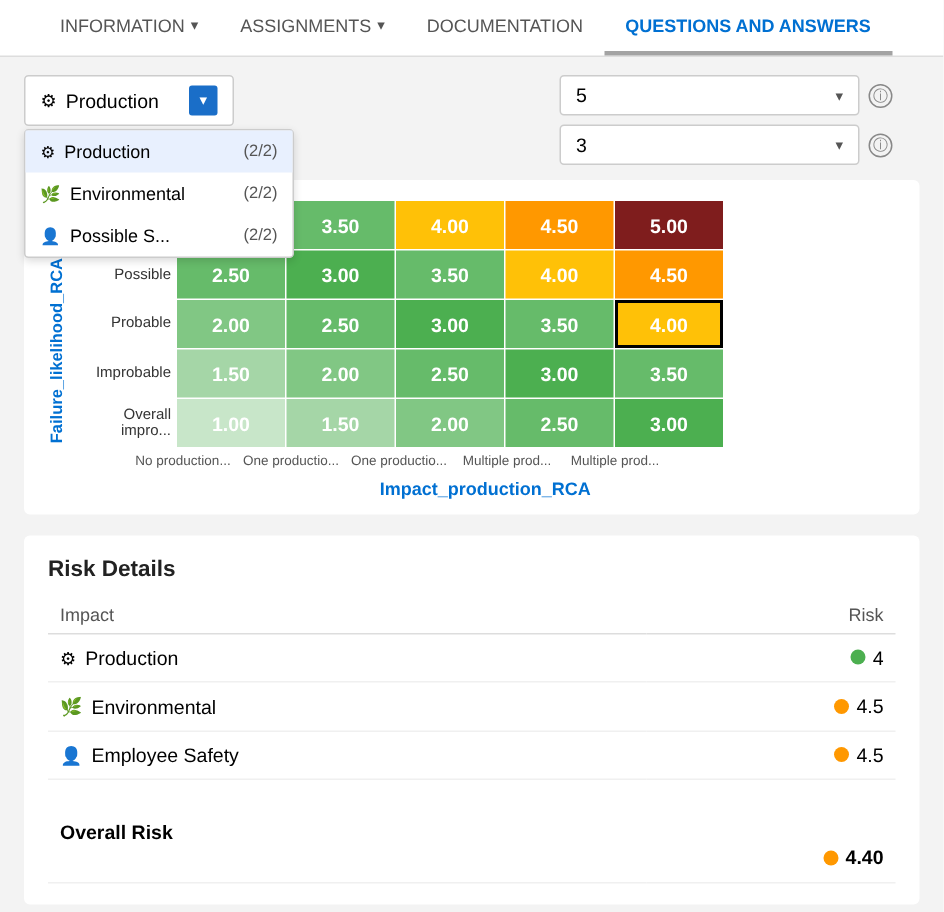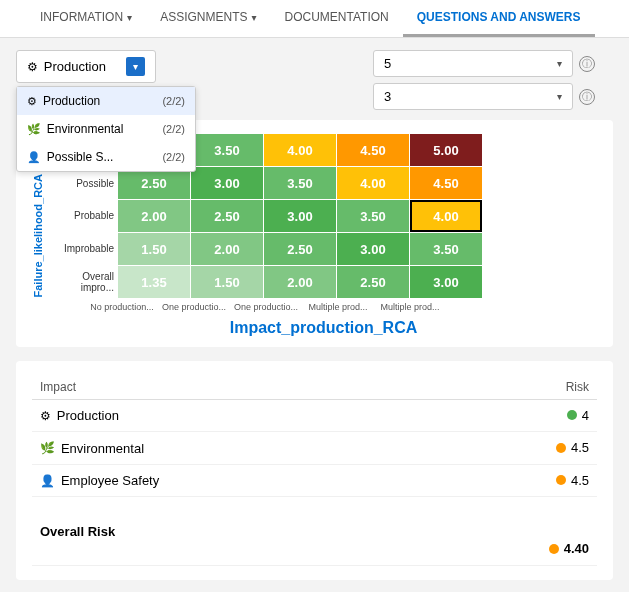--- a/index.html
+++ b/index.html
@@ -221,21 +221,21 @@
       font-size: 9px;
       color: #555;
       text-align: center;
       padding: 0 2px;
       line-height: 1.2;
     }
 
     .x-axis-label {
       text-align: center;
       color: #0070d2;
-      font-size: 16px;
+      font-size: 12px;
       font-weight: bold;
       margin-top: 6px;
     }
 
     
     .risk-details {
       background: #fff;
       border-radius: 4px;
       padding: 14px 16px;
     }
@@ -383,41 +383,42 @@
                 <div class="cell selected-cell" style="background: rgb(255, 193, 7);">4.00</div>
               </div>
               <div class="matrix-row">
                 <div class="cell" style="background: rgb(165, 214, 167);">1.50</div>
                 <div class="cell" style="background: rgb(129, 199, 132);">2.00</div>
                 <div class="cell" style="background: rgb(102, 187, 106);">2.50</div>
                 <div class="cell" style="background: rgb(76, 175, 80);">3.00</div>
                 <div class="cell" style="background: rgb(102, 187, 106);">3.50</div>
               </div>
               <div class="matrix-row">
-                <div class="cell" style="background: rgb(200, 230, 201);">1.35</div>
+                <div class="cell" style="background: rgb(200, 230, 201);">1.00</div>
                 <div class="cell" style="background: rgb(165, 214, 167);">1.50</div>
                 <div class="cell" style="background: rgb(129, 199, 132);">2.00</div>
                 <div class="cell" style="background: rgb(102, 187, 106);">2.50</div>
                 <div class="cell" style="background: rgb(76, 175, 80);">3.00</div>
               </div>
             </div>
         </div>
         <div class="col-labels-row" id="col-labels-row">
         <div class="col-label">No production...</div>
             <div class="col-label">One productio...</div>
             <div class="col-label">One productio...</div>
             <div class="col-label">Multiple prod...</div>
             <div class="col-label">Multiple prod...</div>
           </div>
         <div class="x-axis-label">Impact_production_RCA</div>
       </div>
     </div>
   </div>
 
   <div class="risk-details">
+    <h3>Risk Details</h3>
     <table class="risk-table">
       <thead>
         <tr>
           <th>Impact</th>
           <th class="right">Risk</th>
         </tr>
       </thead>
       <tbody id="risk-table-body">
       <tr>
             <td><span class="risk-row-icon">

